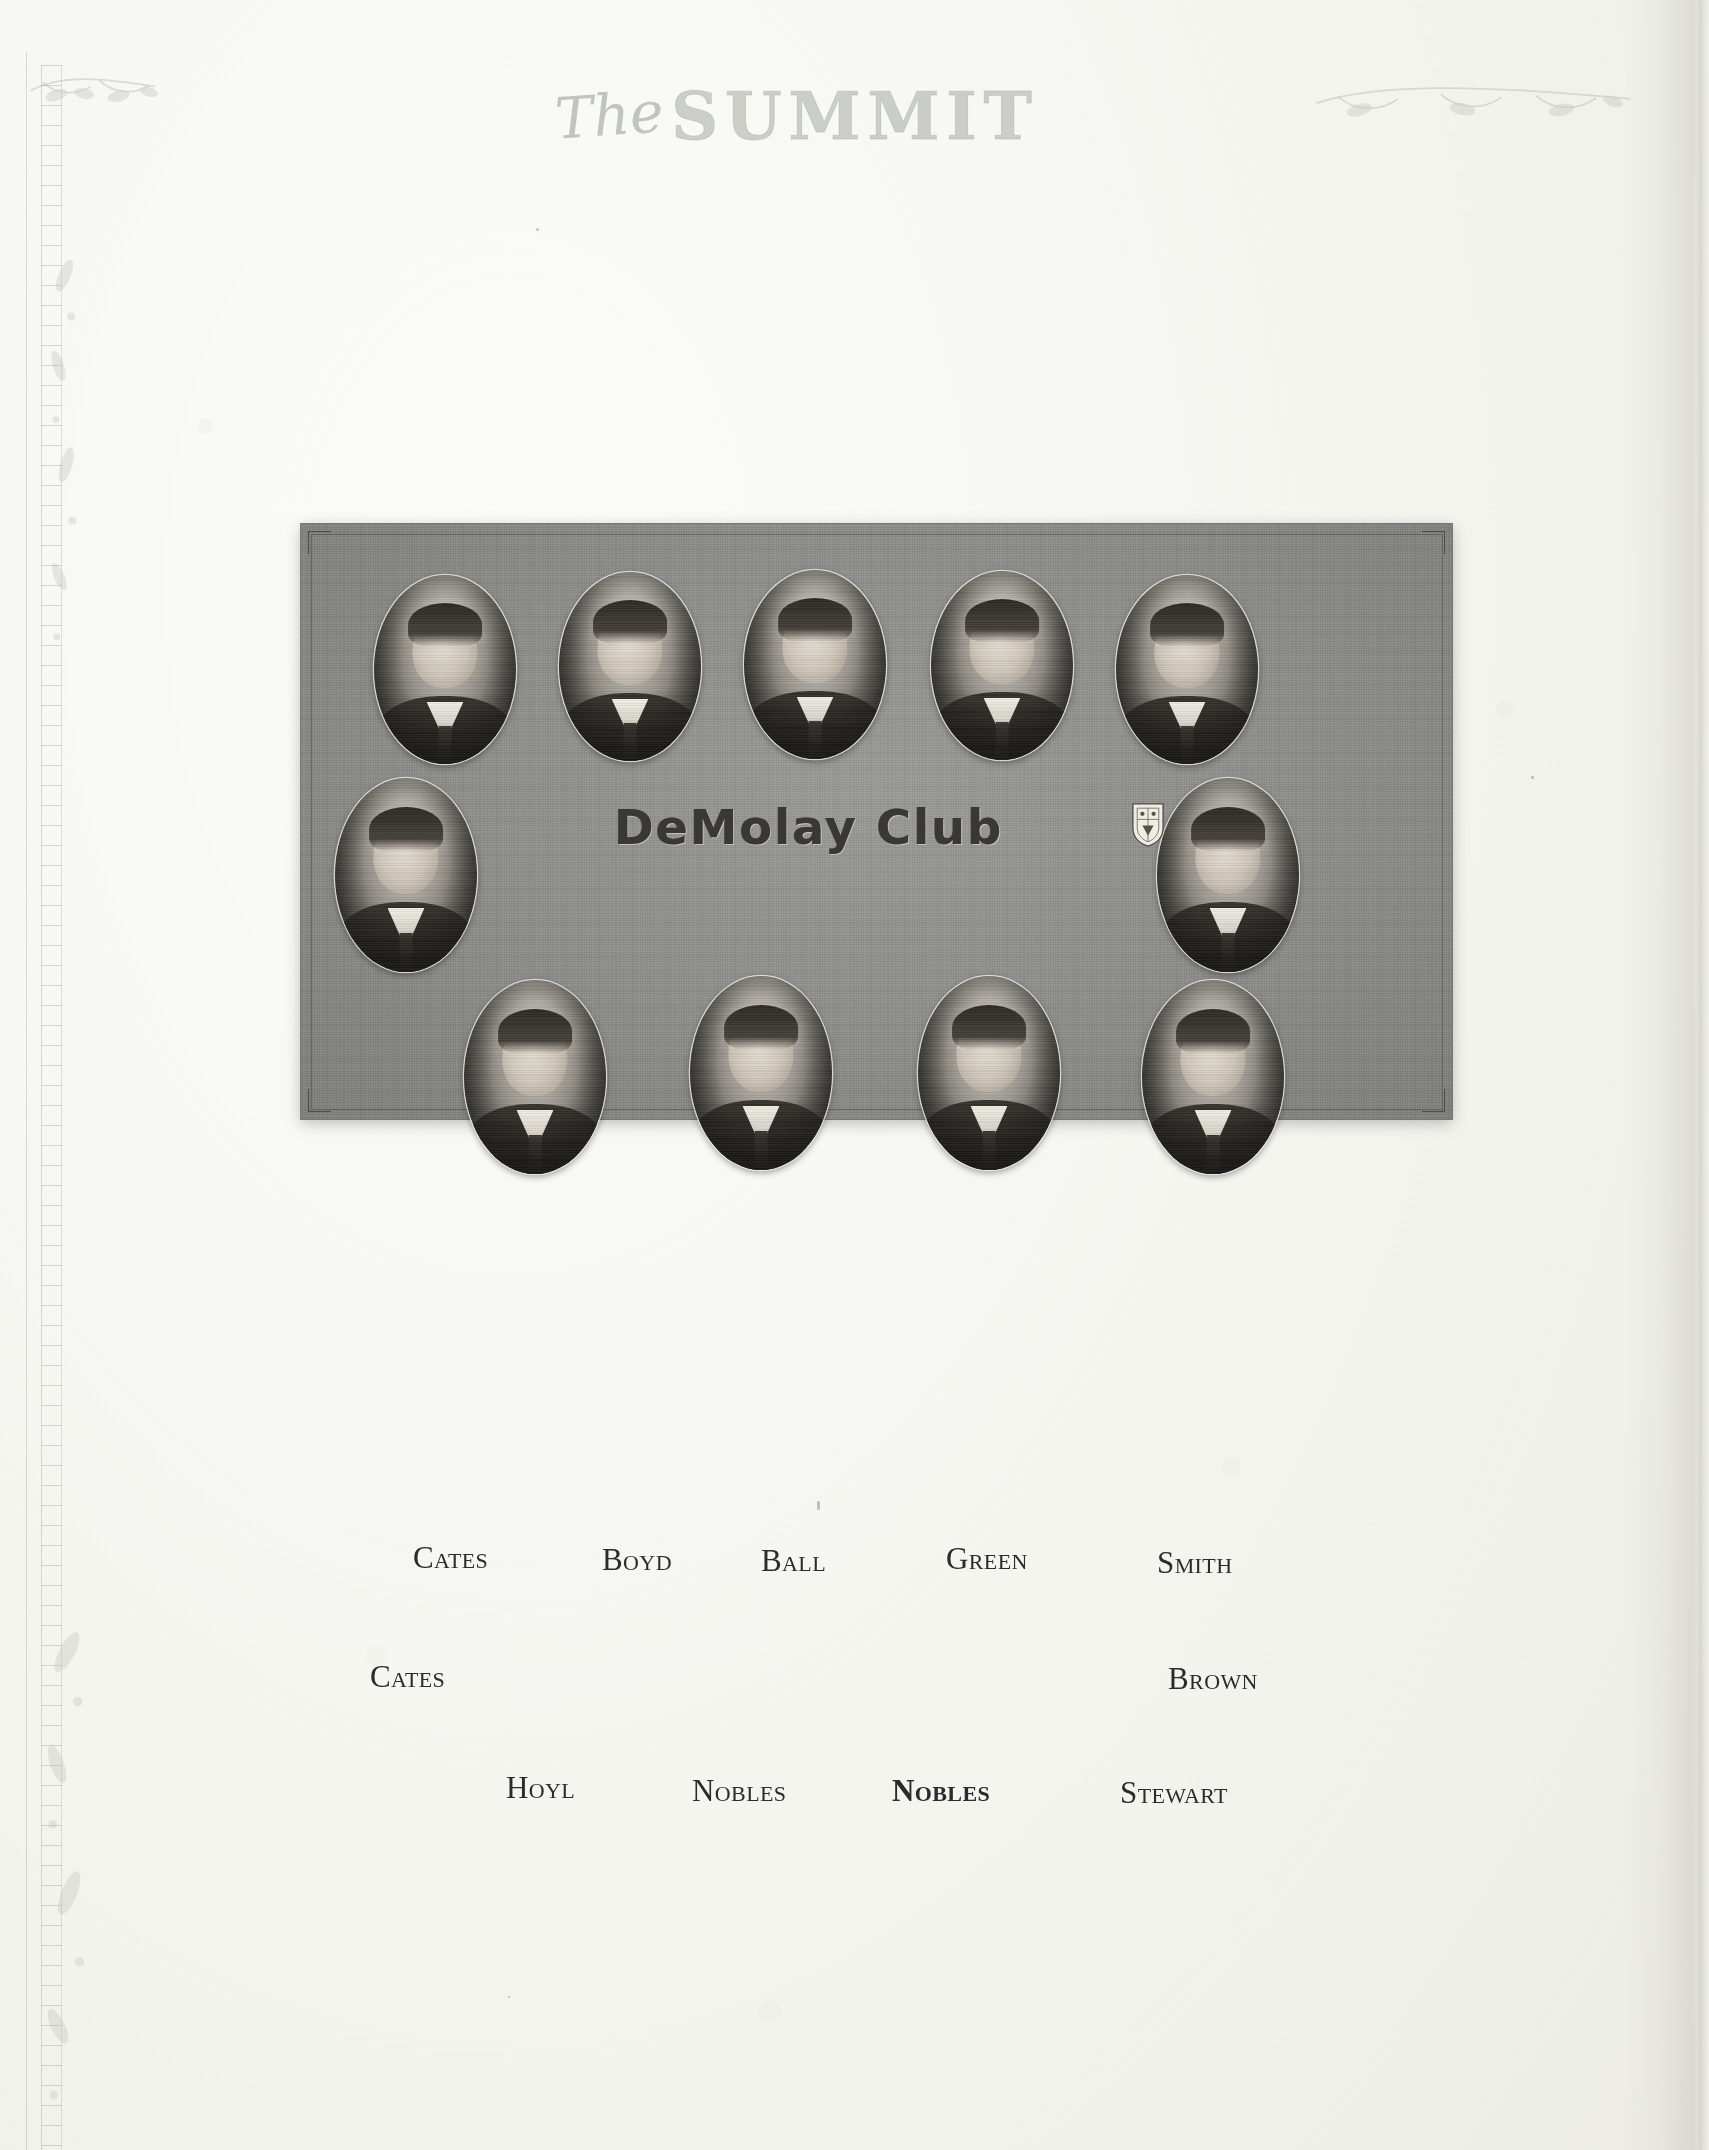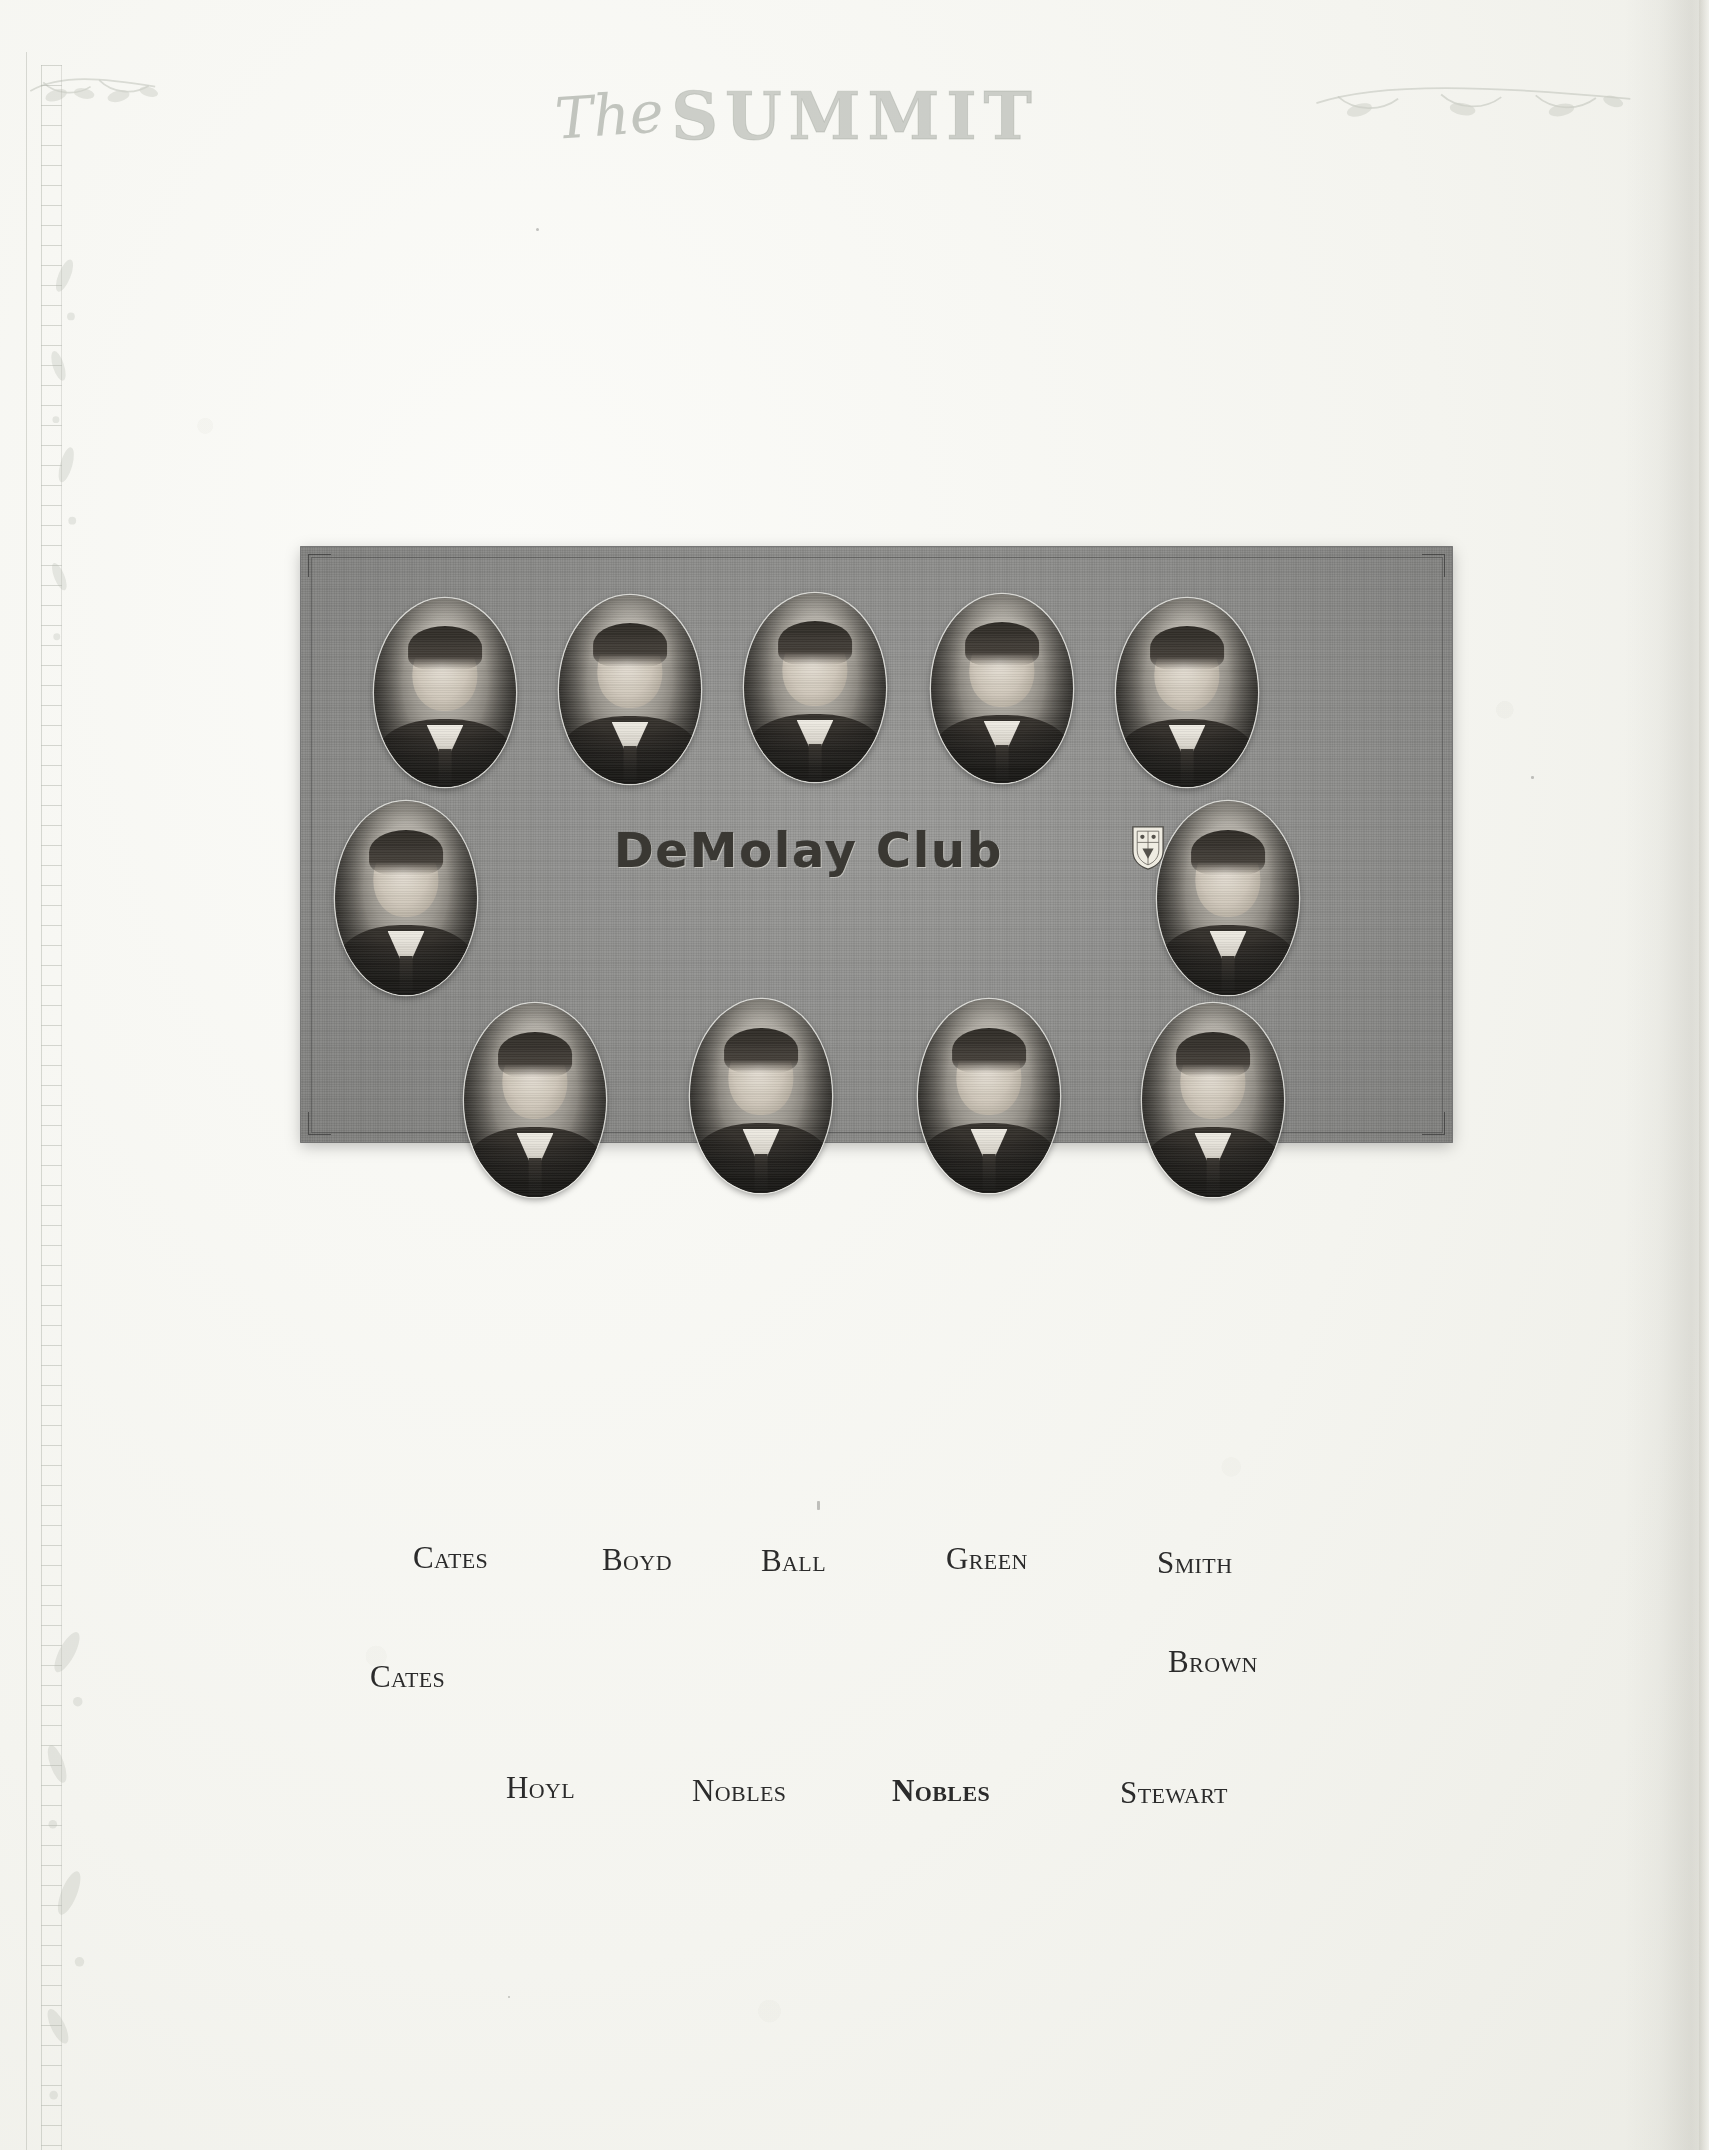--- a/index.html
+++ b/index.html
@@ -118,21 +118,21 @@
     font-style: italic;
     font-size: 57px;
     color: rgba(160,165,156,.62);
     transform: rotate(-4deg);
   }
 
   
   #plate {
     position: absolute;
     left: 301px;
-    top: 547px;
+    top: 524px;
     width: 1151px;
     height: 595px;
     background: #8e8e8e;
     box-shadow: 0 0 0 0.9px #6b6b6b, 0 4.3px 14.6px rgba(0,0,0,.25);
   }
   #plate-texture {
     position: absolute;
     inset: 0;
     background:
       repeating-linear-gradient(0deg, rgba(255,255,255,.035) 0 0.9px, rgba(0,0,0,.035) 0.9px 1.7px),
@@ -483,21 +483,21 @@
   </div>
 
   <div id="names">
     <div class="name" style="left:112px;  top:4.3px;">Cates</div>
     <div class="name" style="left:301px;  top:6px;">Boyd</div>
     <div class="name" style="left:460px; top:6.9px;">Ball</div>
     <div class="name" style="left:645px; top:5.2px;">Green</div>
     <div class="name" style="left:856px; top:8.6px;">Smith</div>
 
     <div class="name" style="left:69px;  top:123px;">Cates</div>
-    <div class="name" style="left:867px; top:108px;">Brown</div>
+    <div class="name" style="left:867px; top:125px;">Brown</div>
 
     <div class="name" style="left:205px;  top:234px;">Hoyl</div>
     <div class="name" style="left:391px;  top:237px;">Nobles</div>
     <div class="name" style="left:591px; top:237px;font-weight:bold;">Nobles</div>
     <div class="name" style="left:819px; top:239px;">Stewart</div>
   </div>
 
   <div class="speck" style="left:817px; top:1501px; width:2.6px; height:8.6px; border-radius:0.9px;"></div>
   <div class="speck" style="left:536px; top:228px; width:3px; height:3px;"></div>
   <div class="speck" style="left:1531px; top:776px; width:2.6px; height:2.6px;"></div>

